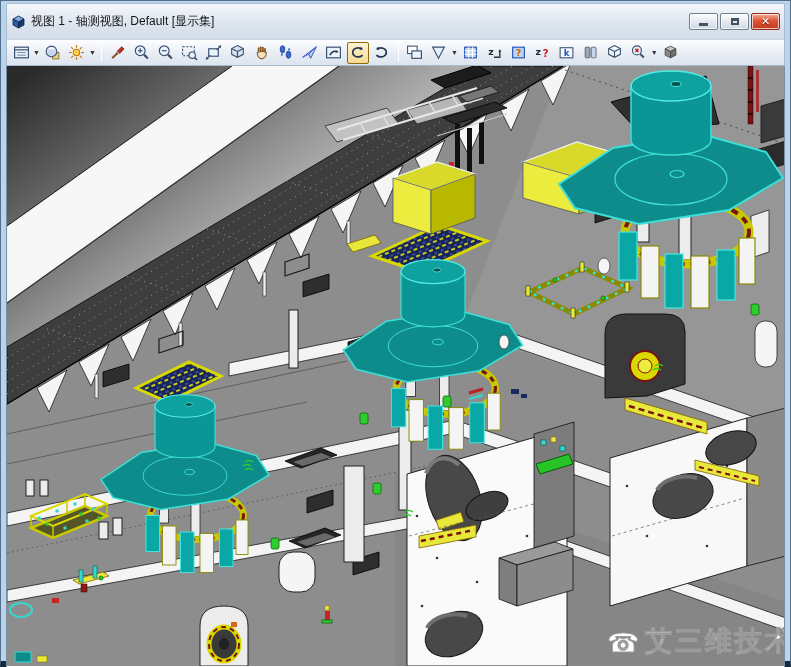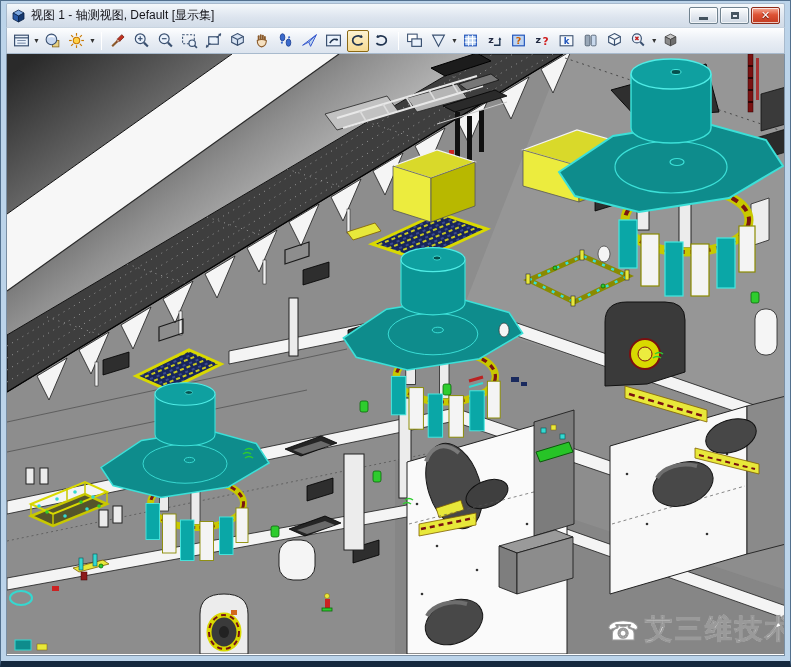--- a/index.html
+++ b/index.html
@@ -7,21 +7,21 @@
   .window{
     width:791px;height:667px;
     background:#BCD4EA;
     border:1px solid #52708E;
     border-bottom:6px solid #15293E;
     padding:2px 5px 5px 5px;
     font-family:"Liberation Sans","DejaVu Sans",sans-serif;
     position:relative;
   }
   .titlebar{
-    height:24px;display:flex;align-items:center;
+    height:36px;display:flex;align-items:center;
     background:linear-gradient(#F4F8FB,#DCE4EE 60%,#D2DCE8);
     border:1px solid #A8BACD;border-bottom:none;border-radius:2px 2px 0 0;
     padding:0 4px;
     justify-content:center;
   }
   .titlebar .ticon{width:15px;height:15px;margin-right:5px;flex:0 0 auto;}
   .title-text{font-size:12px;color:#15151A;white-space:nowrap;}
   .wctrl{margin-left:auto;display:flex;gap:2px;}
   .wbtn{
     width:29px;height:17px;border:1px solid #70828F;border-radius:2px;

